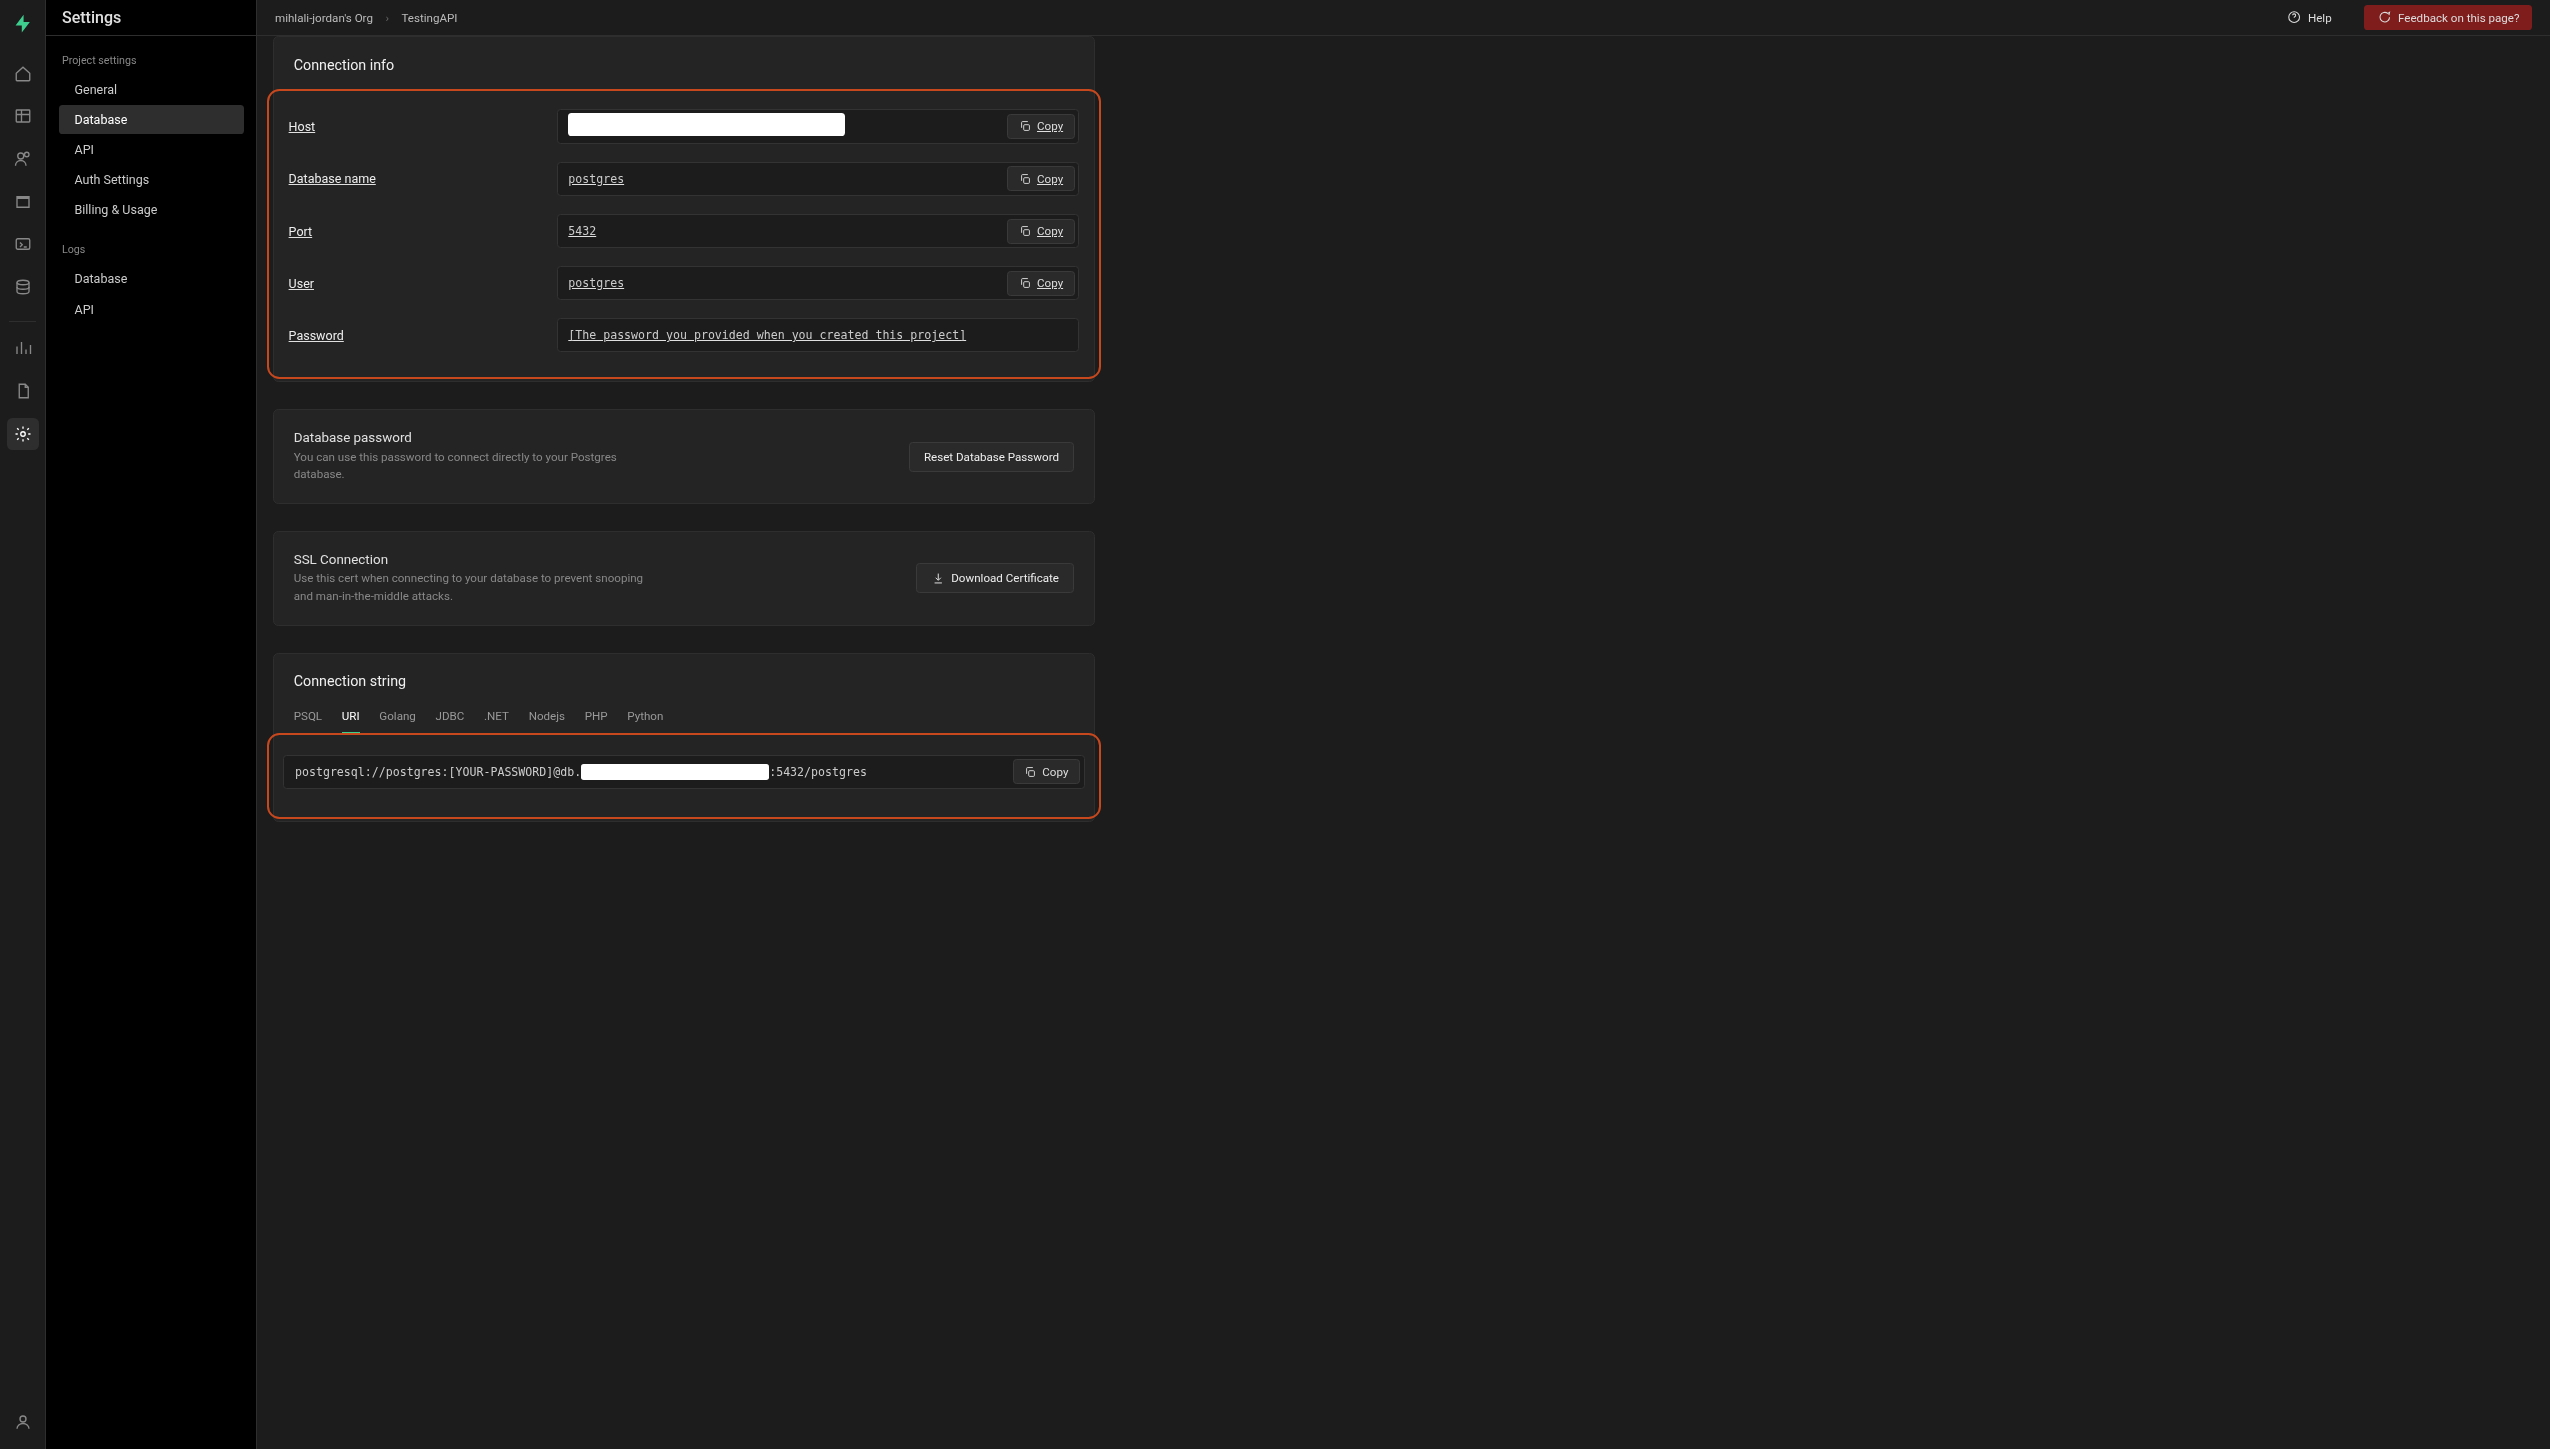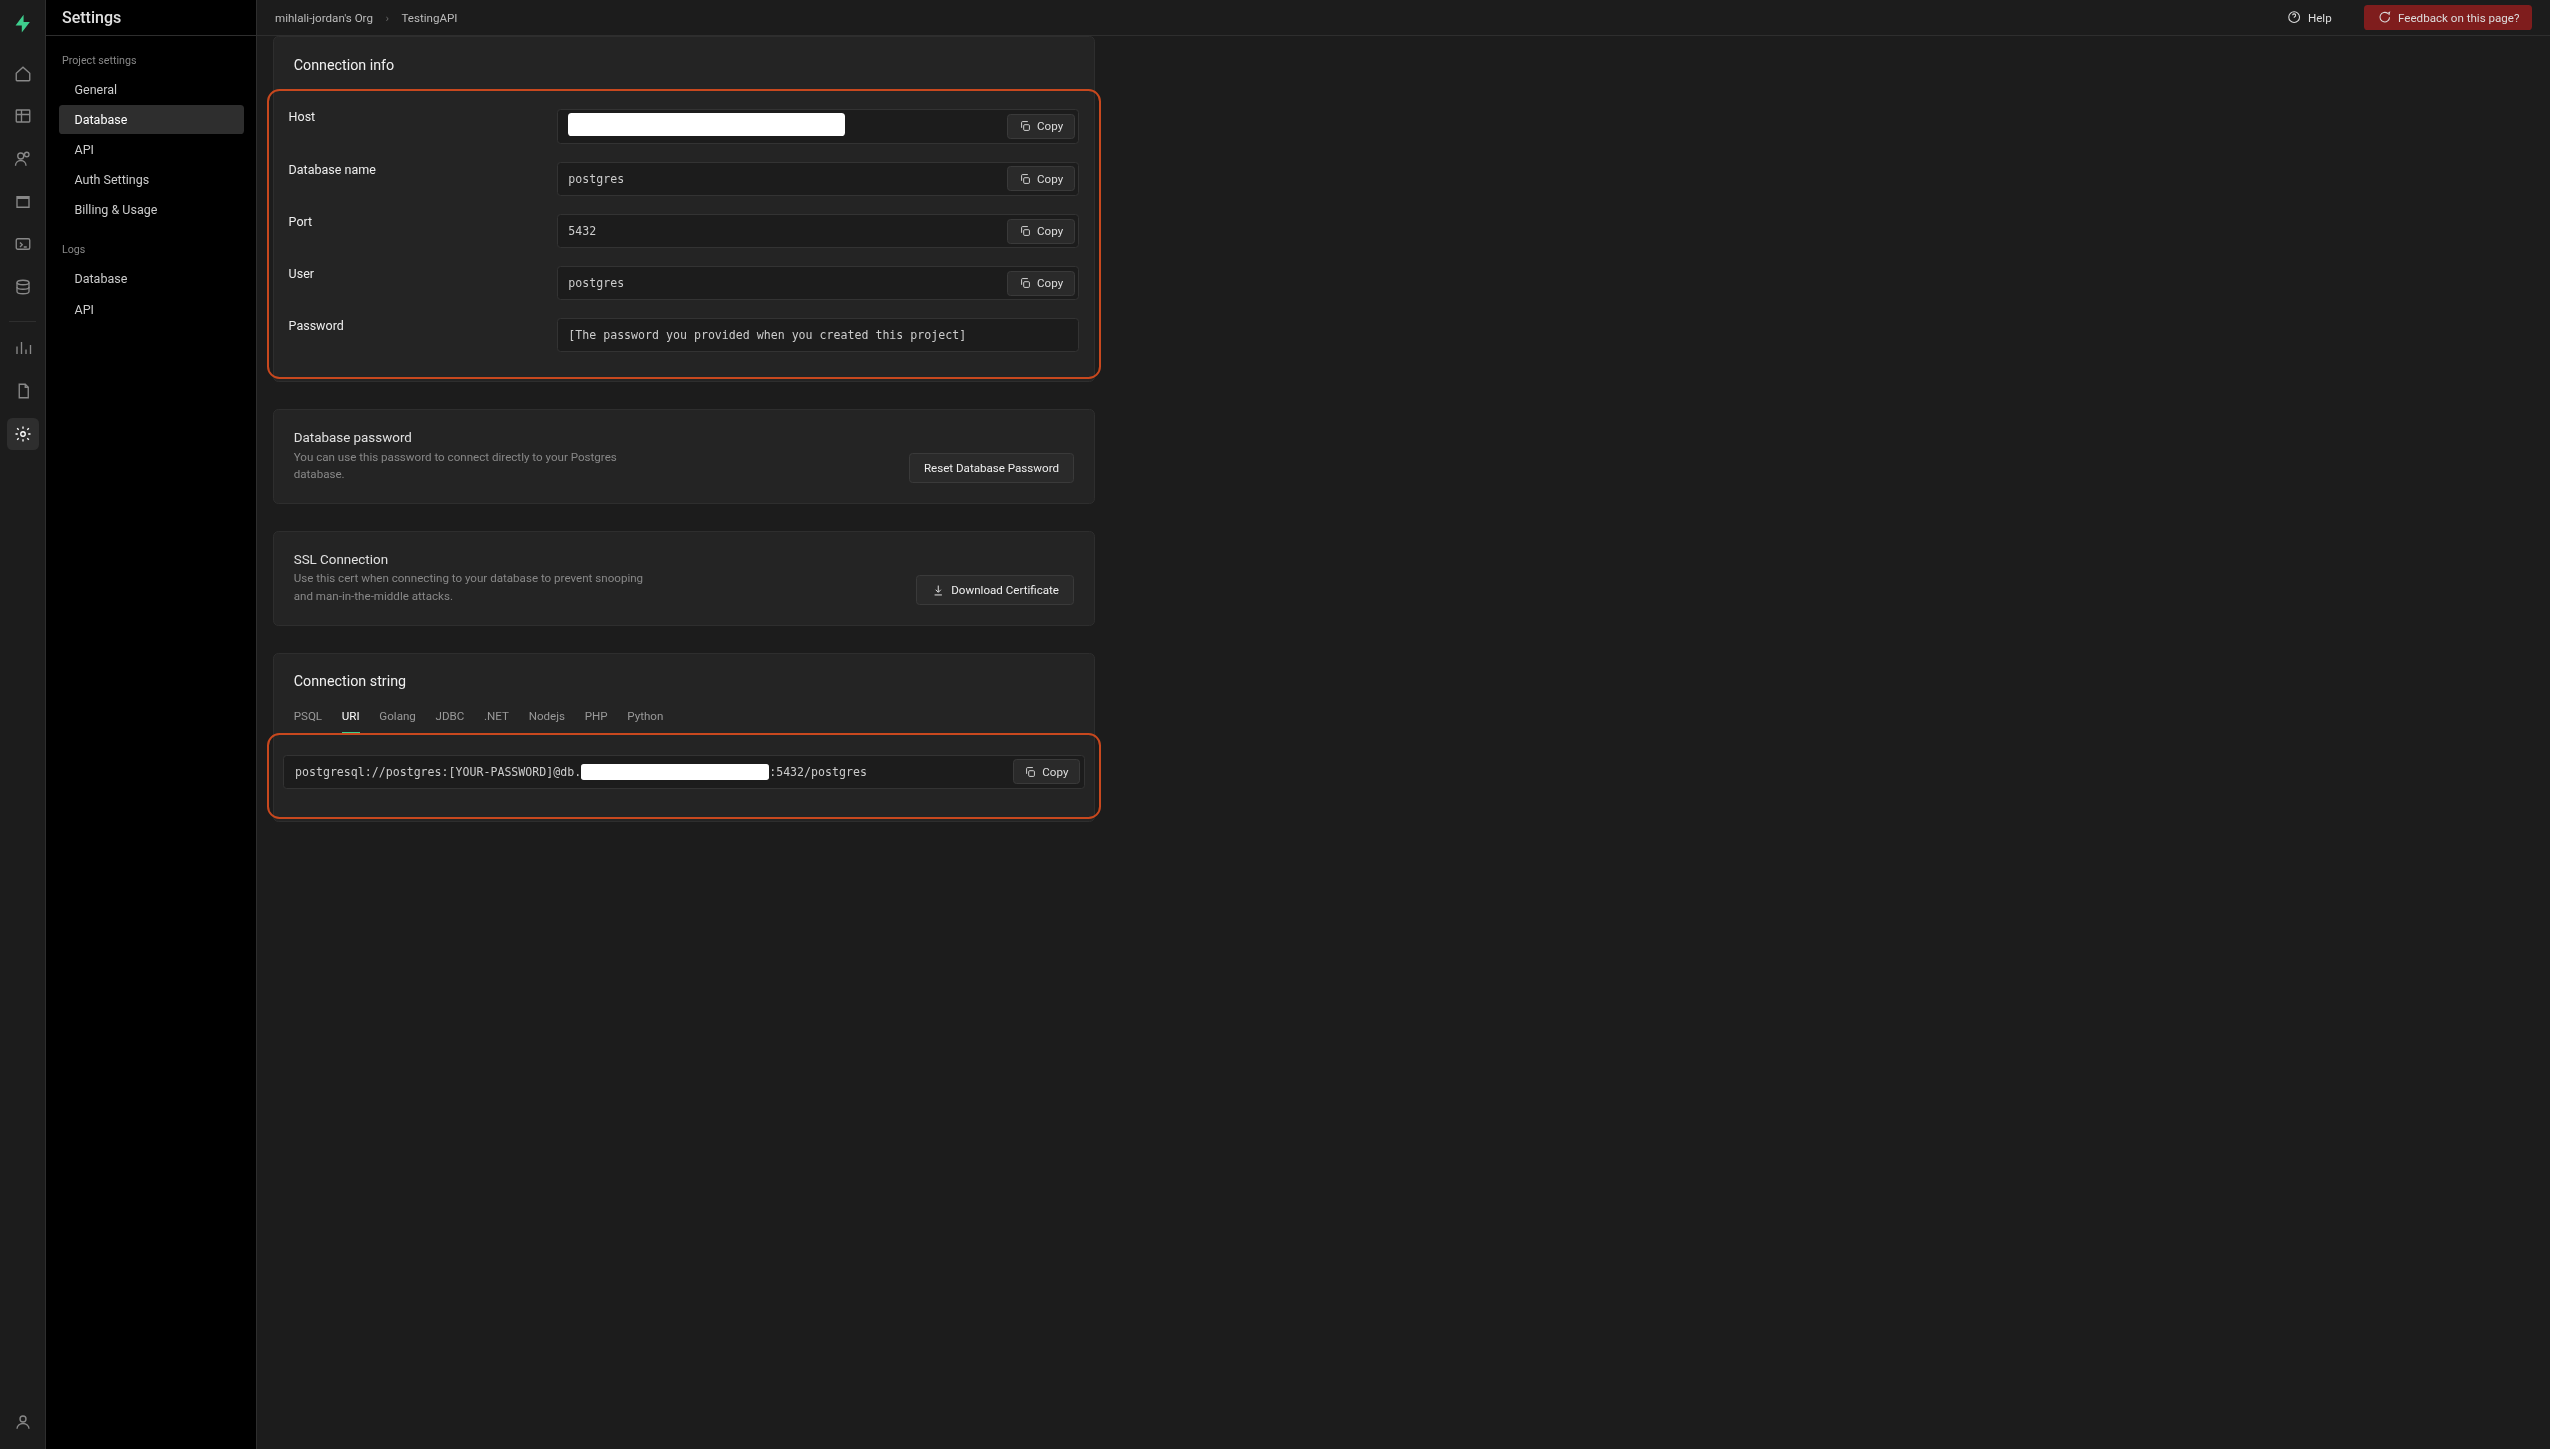--- a/index.html
+++ b/index.html
@@ -100,22 +100,23 @@
     }
     .content-inner { margin-left: 16px; }
     .panel-title { font-size: 14.3px; padding: 19.7px 19.7px 16px; color:#f0f0f0; }
     .highlight-box {
       border: 2.7px solid #c8481e;
       border-radius: 12.5px;
       padding: 9px 5.4px 16px;
       margin: 0 -7.1px 1.8px -7.1px;
     }
     .form-row {
-      display:flex; align-items:flex-start;
+      display:flex; align-items:center;
       padding: 9px 14.3px;
+      text-decoration: underline;
     }
     .form-label { width: 268px; color:#eee; font-size:12.5px; }
     .input-wrap {
       flex:1; display:flex; align-items:center;
       background:#1c1c1c;
       border:0.9px solid #333;
       border-radius:3.6px;
       padding: 3.6px 3.6px 3.6px 10.7px;
       min-height: 34px;
     }
@@ -128,21 +129,21 @@
       background:#fff; border-radius:3.6px; height:23px; width: 277px; display:inline-block;
     }
     .redact-sm { background:#fff; height:16px; width:188px; display:inline-block; border-radius:2.7px; vertical-align:middle; }
     .copy-btn {
       display:flex; align-items:center; gap:5.4px;
       background:#2a2a2a; border:0.9px solid #3a3a3a;
       color:#ddd; font-size:11.6px;
       padding: 4.5px 10.7px; border-radius:3.6px; cursor:pointer;
     }
     .copy-btn svg { width:12.5px; height:12.5px; stroke:currentColor; fill:none; stroke-width:1.8; }
-    .info-row { display:flex; padding: 19.7px; align-items:flex-end; }
+    .info-row { display:flex; padding: 19.7px; align-items:center; }
     .info-text { flex:1; }
     .info-title { font-size:13.4px; margin-bottom:3.6px; }
     .info-desc { font-size:11.6px; color:#888; line-height:1.5; max-width: 357px; }
     .action-btn {
       background:#2a2a2a; border:0.9px solid #3a3a3a; color:#eee;
       padding: 7.1px 14.3px; border-radius:3.6px; font-size:11.6px;
       display:flex; align-items:center; gap:7.1px; cursor:pointer;
     }
     .action-btn svg { width:12.5px; height:12.5px; stroke:currentColor; fill:none; stroke-width:1.8; }
     .tabs { display:flex; gap: 19.7px; padding: 0 19.7px; font-size: 11.6px; color:#999;}

